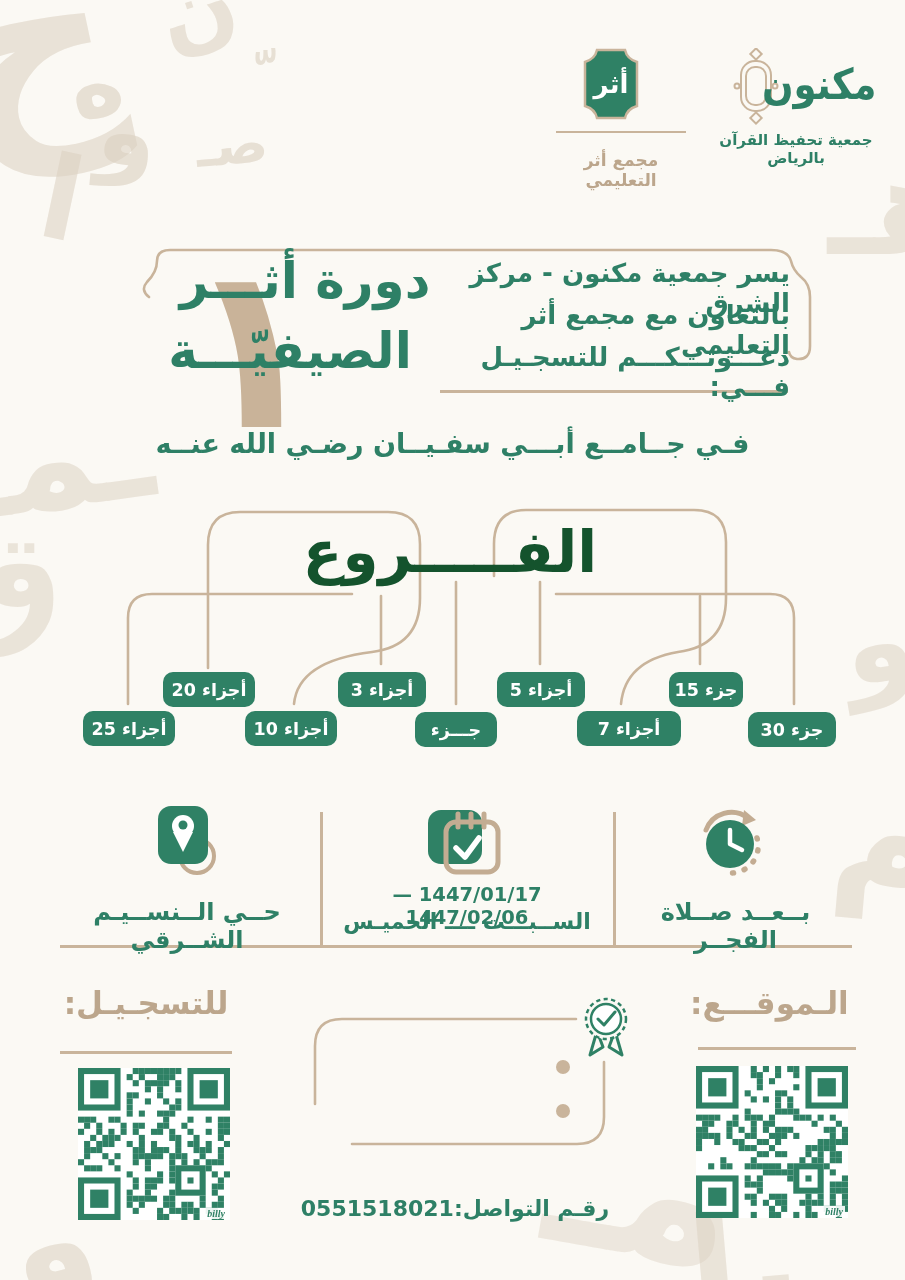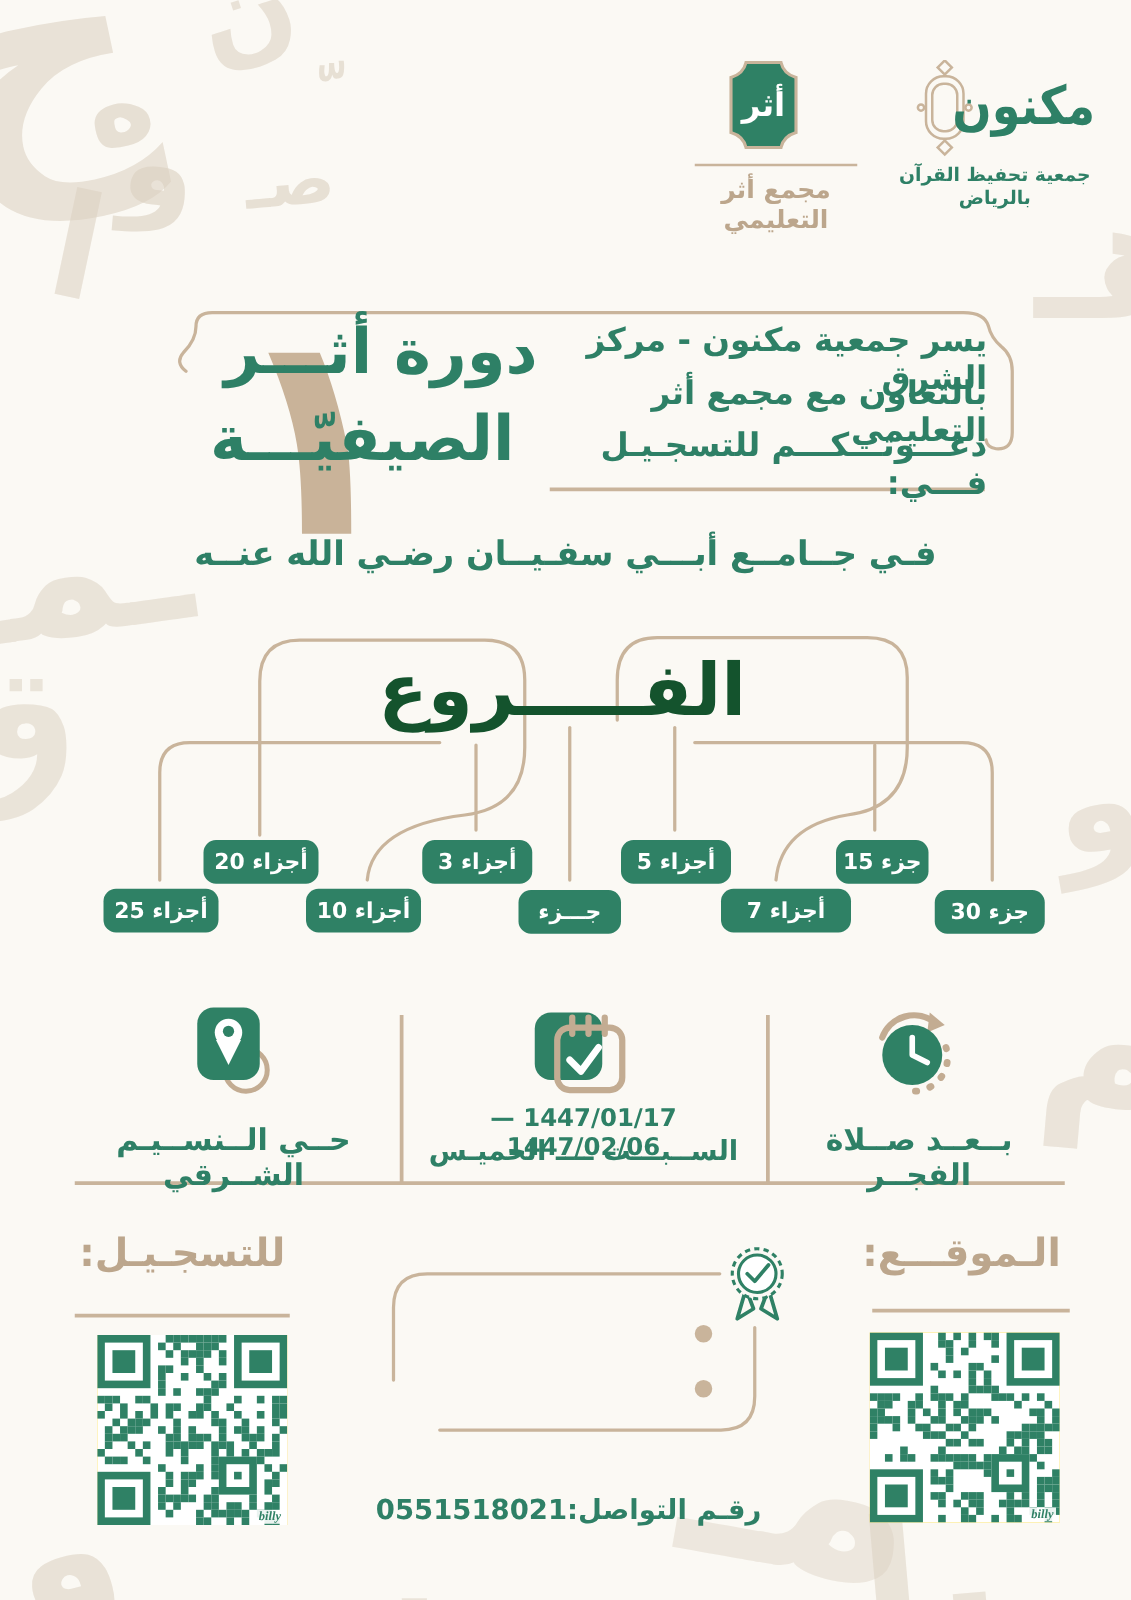--- a/index.html
+++ b/index.html
@@ -89,21 +89,21 @@
     </g>
   </svg>
   <div class="abs green-t" style="left:762px;top:63px;font-size:37px;z-index:3;transform:scaleY(1.15);">مكنون</div>
   <div class="abs hdr-label green-t" style="left:698px;top:131px;width:196px;">جمعية تحفيظ القرآن بالرياض</div>
 
   <svg class="abs" style="left:579px;top:44px;z-index:3" width="64" height="82" viewBox="0 0 64 82">
     <path d="M 18 6 H 46 Q 48 15 58 18 V 62 Q 48 65 46 74 H 18 Q 16 65 6 62 V 18 Q 16 15 18 6 Z" fill="#2F8165" stroke="#C9B49B" stroke-width="2.5"></path>
     <text x="32" y="49" text-anchor="middle" fill="#ffffff" font-size="26" font-weight="bold" font-family="DejaVu Sans, sans-serif">أثر</text>
   </svg>
   <div class="line" style="left:556px;top:131px;width:130px;height:2px;"></div>
-  <div class="abs hdr-label beige-t" style="left:548px;top:139px;width:146px;font-size:20px;">مجمع أثر التعليمي</div>
+  <div class="abs hdr-label beige-t" style="left:548px;top:150px;width:146px;font-size:17px;">مجمع أثر التعليمي</div>
 
   <div class="abs big-one">١</div>
   <div class="abs green-t title1">دورة أثـــر</div>
   <div class="abs green-t title2">الصيفيّـــة</div>
 
   <div class="abs green-t intro-line" style="top:258px;">يسر جمعية مكنون - مركز الشرق</div>
   <div class="abs green-t intro-line" style="top:300px;">بالتعاون مع مجمع أثر التعليمي</div>
   <div class="abs green-t intro-line" style="top:342px;">دعـــوتـــكـــم للتسجـيـل فـــي:</div>
   <div class="line" style="left:440px;top:390px;width:348px;height:2.5px;"></div>
 

